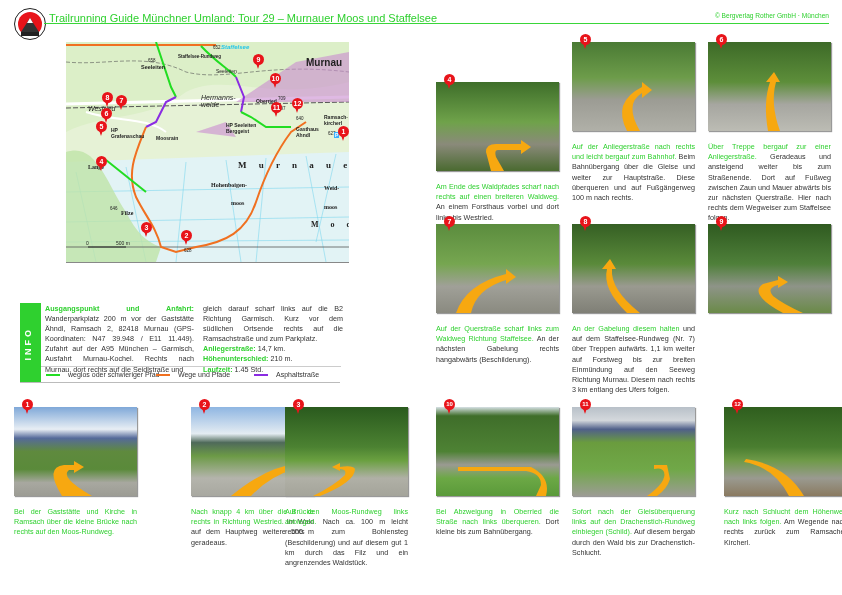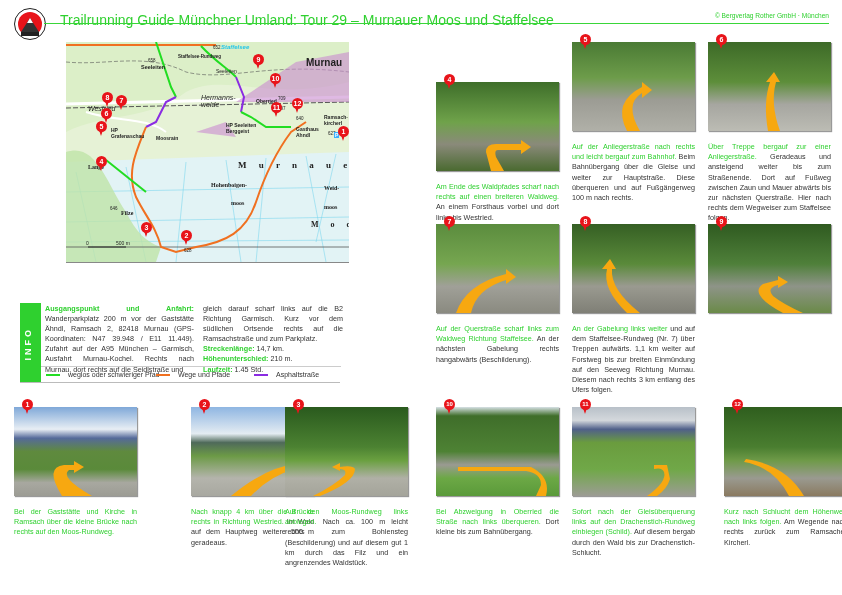--- a/index.html
+++ b/index.html
@@ -1,17 +1,17 @@
 <!DOCTYPE html>
 <html><head>
 <meta charset="utf-8">
 <style>
   html, body { margin:0; padding:0; background:#ffffff; }
   body { width:842px; height:595px; position:relative; overflow:hidden; font-family:"Liberation Sans", sans-serif; }
-  .header-title { position:absolute; left:60px; top:12px; font-size:14px; color:#2fd02f; white-space:nowrap; }
+  .header-title { position:absolute; left:49px; top:12px; font-size:11px; color:#2fd02f; white-space:nowrap; }
   .header-copy { position:absolute; right:13px; top:12px; font-size:6.6px; color:#2fd02f; white-space:nowrap; }
   .header-line { position:absolute; left:44px; right:13px; top:23px; height:1px; background:#39d639; }
   .logo { position:absolute; left:14px; top:8px; width:30px; height:30px; border-radius:50%; background:#fff; border:1px solid #222; overflow:hidden; }
   .logo .disc { position:absolute; left:3px; top:3px; width:24px; height:24px; border-radius:50%; background:#e8141a; }
   .logo .mtn { position:absolute; left:6px; top:9px; width:0; height:0; border-left:9px solid transparent; border-right:9px solid transparent; border-bottom:14px solid #333; }
   .logo .snow { position:absolute; left:12px; top:9px; width:0; height:0; border-left:3px solid transparent; border-right:3px solid transparent; border-bottom:5px solid #fff; }
   .logo .band { position:absolute; left:6px; bottom:3px; width:18px; height:4px; background:#222; }
 
   .map { position:absolute; left:66px; top:42px; width:283px; height:220px; background:#e6f2d6; overflow:hidden; border-bottom:1px solid #888; }
   .map svg { position:absolute; left:0; top:0; }
@@ -174,21 +174,21 @@
 
 <div class="info">
   <div class="info-tab">
       <span>INFO</span>
     </div>
   <div class="info-col1">
     <span class="g">Ausgangspunkt und Anfahrt:</span> <span>Wanderparkplatz 200 m vor der Gaststätte Ähndl, Ramsach 2, 82418 Murnau (GPS-Koordinaten: N47 39.948 / E11 11.449). Zufahrt auf der A95 München – Garmisch, Ausfahrt Murnau-Kochel. Rechts nach Murnau, dort rechts auf die Seidlstraße und</span>
   </div>
   <div class="info-col2">
     <div style="text-align:justify;">gleich darauf scharf links auf die B2 Richtung Garmisch. Kurz vor dem südlichen Ortsende rechts auf die Ramsachstraße und zum Parkplatz.</div>
-    <div><span class="g">Streckenlänge:</span> <span>14,7 km.</span></div>
+    <div><span class="g">Anliegerstraße:</span> <span>14,7 km.</span></div>
     <div><span class="g">Höhenunterschied:</span> <span>210 m.</span></div>
     <div><span class="g">Laufzeit:</span> <span>1.45 Std.</span></div>
   </div>
   <div class="legend">
     <div class="legend-item" style="left:5px;"><i style="background:#22dd22"></i><span>weglos oder schwieriger Pfad</span></div>
     <div class="legend-item" style="left:115px;"><i style="background:#f07020"></i><span>Wege und Pfade</span></div>
     <div class="legend-item" style="left:213px;"><i style="background:#8a2be2"></i><span>Asphaltstraße</span></div>
   </div>
 </div>
 
@@ -247,21 +247,21 @@
 <div class="card" style="left:572px;top:224px;">
   <div class="pin">
       <div class="c">8</div>
       <div class="t"></div>
     </div>
   <div class="photo" style="background:linear-gradient(180deg,#355f24 0%,#5a8a3a 45%,#9a9a90 70%,#7f7f76 100%);">
     <svg class="arrow" width="123" height="89" style="left:0;top:0;">
         <path d="M55,89 Q30,65 35,45 L30,45 L38,35 L44,45 L40,45 Q38,65 68,89 Z" fill="#f7a810"></path>
       </svg>
   </div>
-  <div class="caption"><span class="hl">An der Gabelung links weiter</span><span> und auf dem Staffelsee-Rundweg (Nr. 7) über Treppen aufwärts. 1,1 km weiter auf Forstweg bis zur breiten Einmündung auf den Seeweg Richtung Murnau. Diesem nach rechts 3 km entlang des Ufers folgen.</span></div>
+  <div class="caption"><span class="hl">An der Gabelung diesem halten</span><span> und auf dem Staffelsee-Rundweg (Nr. 7) über Treppen aufwärts. 1,1 km weiter auf Forstweg bis zur breiten Einmündung auf den Seeweg Richtung Murnau. Diesem nach rechts 3 km entlang des Ufers folgen.</span></div>
 </div>
 
 <div class="card" style="left:708px;top:224px;">
   <div class="pin">
       <div class="c">9</div>
       <div class="t"></div>
     </div>
   <div class="photo" style="background:linear-gradient(180deg,#2f5a20 0%,#4f803a 45%,#8e9488 70%,#6a8a48 100%);">
     <svg class="arrow" width="123" height="89" style="left:0;top:0;">
         <path d="M75,89 Q40,70 55,60 L70,56 L70,52 L80,58 L70,64 L70,61 Q58,64 65,72 Q75,80 95,89 Z" fill="#f7a810"></path>

